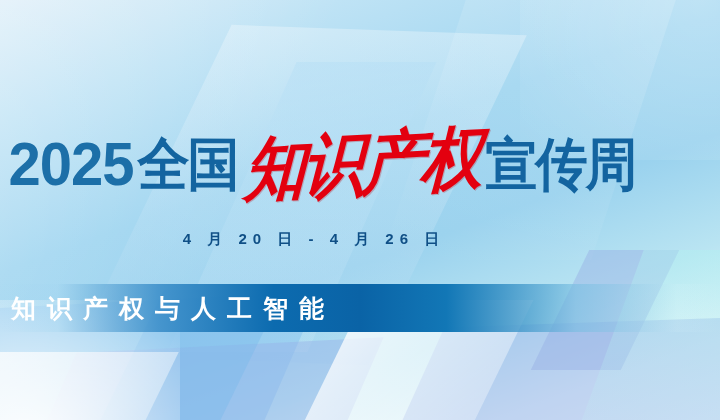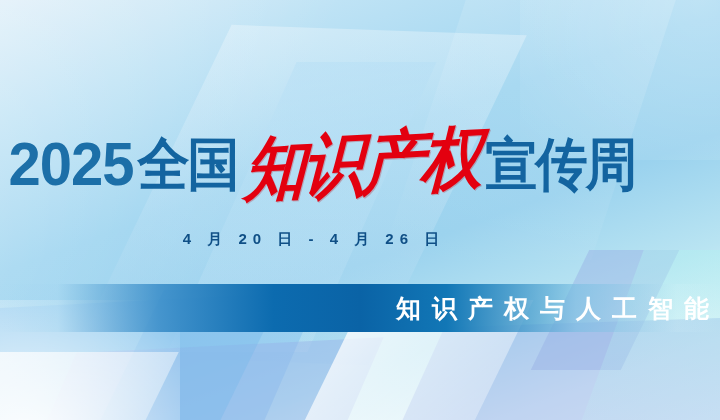--- a/index.html
+++ b/index.html
@@ -209,21 +209,21 @@
       rgba(164,214,240,0.35) 8%,
       rgba(56,140,200,0.85) 22%,
       #0C6BAF 38%,
       #0A63A6 50%,
       #1277B6 62%,
       rgba(120,190,225,0.60) 80%,
       rgba(230,248,252,0.10) 94%,
       rgba(255,255,255,0.00) 100%);
     display: flex;
     align-items: center;
-    justify-content: flex-end;
+    justify-content: flex-start;
   }
   .strip-text {
     font-size: 25px;
     font-weight: 700;
     color: #ffffff;
     letter-spacing: 11px;
     text-indent: 11px;
     white-space: nowrap;
   }
 </style>

